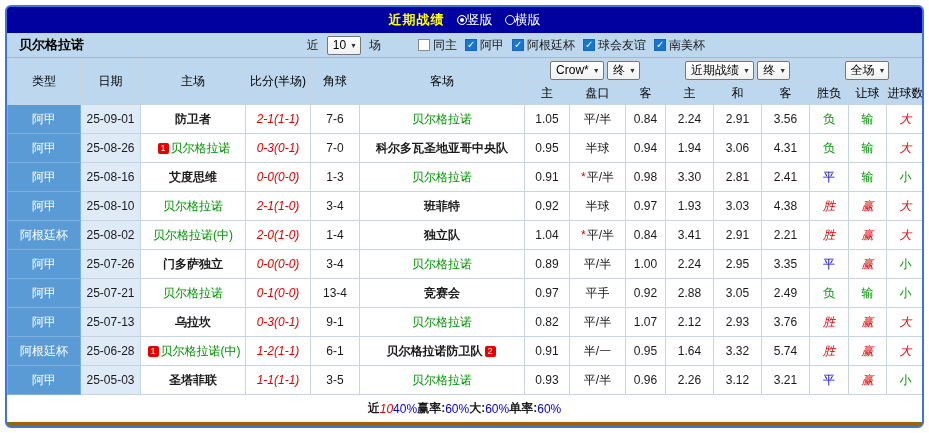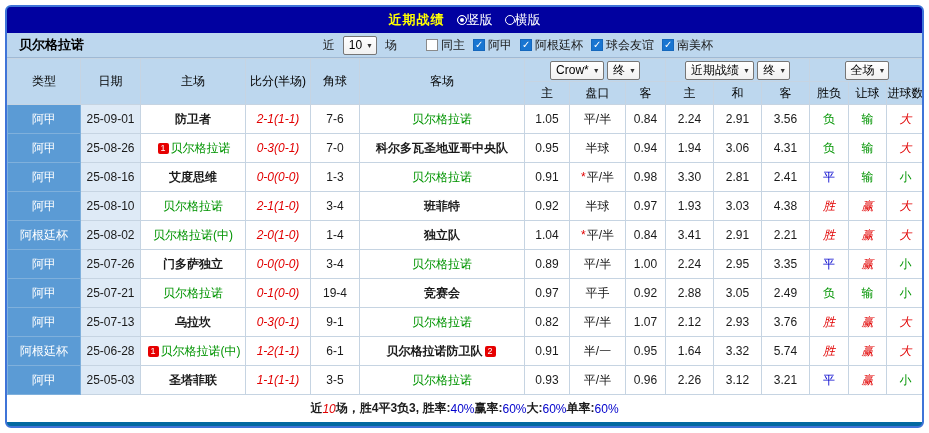--- a/index.html
+++ b/index.html
@@ -5,21 +5,21 @@
   * { box-sizing: border-box; margin: 0; padding: 0; }
   html, body { background: #fff; }
   body {
     width: 929px; height: 433px;
     font-family: "Liberation Sans", "DejaVu Sans", sans-serif;
     font-size: 12px; color: #1a1a1a;
   }
   .frame {
     width: 919px; height: 423px; margin: 5px;
     border: 2px solid #3F74D8; border-radius: 6px;
-    overflow: hidden; background: #0369a1;
+    overflow: hidden; background: #a16207;
   }
   
   .titlebar {
     height: 26px; background: #0101A0;
     display: flex; align-items: center; justify-content: center; gap: 12px;
     color: #fff; font-size: 13px;
   }
   .titlebar .title { color: #FFFF00; font-weight: bold; letter-spacing: 1px; }
   .radio-item { display: inline-flex; align-items: center; gap: 0; cursor: pointer; }
   .radio {
@@ -97,21 +97,21 @@
 
   <div class="filterbar">
     <span class="team-name">贝尔格拉诺</span>
     <span class="filters">
       <span>近</span>
       <span class="select-box">
         <span>10</span>
         <span class="arrow">▼</span>
       </span>
       <span>场</span>
-      <span class="filters" style="margin:4px; gap:8px;padding-left:17px;">
+      <span class="filters" style="margin:12px; gap:8px;padding-left:17px;">
           <span class="cb-item">
             <span class="checkbox"></span>
             <span>同主</span>
           </span>
           <span class="cb-item">
             <span class="checkbox checked"></span>
             <span>阿甲</span>
           </span>
           <span class="cb-item">
             <span class="checkbox checked"></span>
@@ -295,21 +295,21 @@
           <td>3.35</td>
           <td class="c-blue">平</td>
           <td class="c-red">赢</td>
           <td class="c-green">小</td>
         </tr>
         <tr>
           <td class="type-cell">阿甲</td>
           <td class="date-cell">25-07-21</td>
           <td><span class="c-green">贝尔格拉诺</span></td>
           <td class="c-red">0-1(0-0)</td>
-          <td>19-4</td>
+          <td>13-4</td>
           <td><span class="c-black">竞赛会</span></td>
           <td>0.97</td>
           <td><span>平手</span></td>
           <td>0.92</td>
           <td>2.88</td>
           <td>3.05</td>
           <td>2.49</td>
           <td class="c-green">负</td>
           <td class="c-green">输</td>
           <td class="c-green">小</td>
@@ -364,21 +364,20 @@
           <td class="c-blue">平</td>
           <td class="c-red">赢</td>
           <td class="c-green">小</td>
         </tr>
       </tbody>
   </table>
 
   <div class="summary">
       <span class="c-black">近</span>
       <span class="c-red">10</span>
-      <span class="c-black">场，胜4平3负3, 胜率:</span>
       <span class="c-blue">40%</span>
       <span class="c-black"> 赢率:</span>
       <span class="c-blue">60%</span>
       <span class="c-black"> 大:</span>
       <span class="c-blue">60%</span>
       <span class="c-black"> 单率:</span>
       <span class="c-blue">60%</span>
     </div>
 
 </div>

